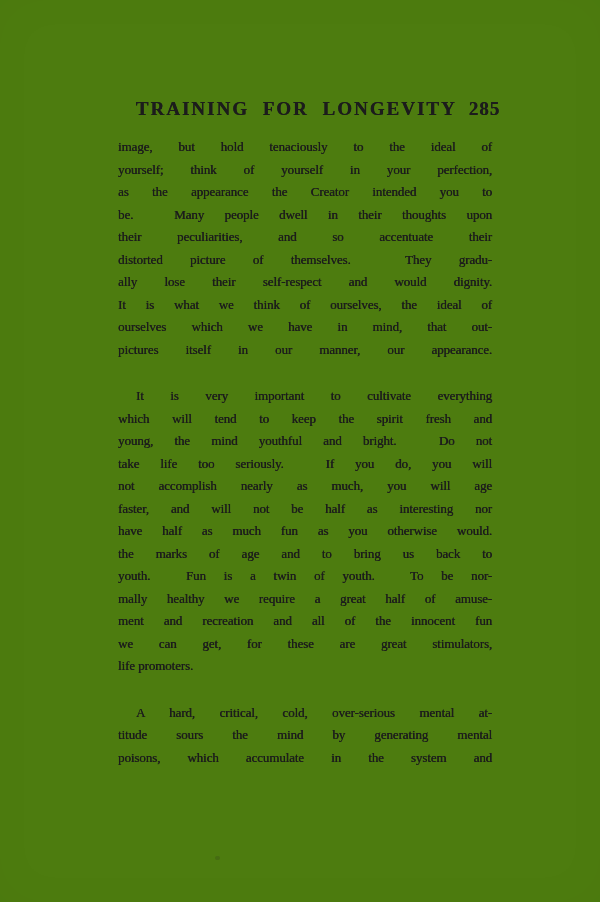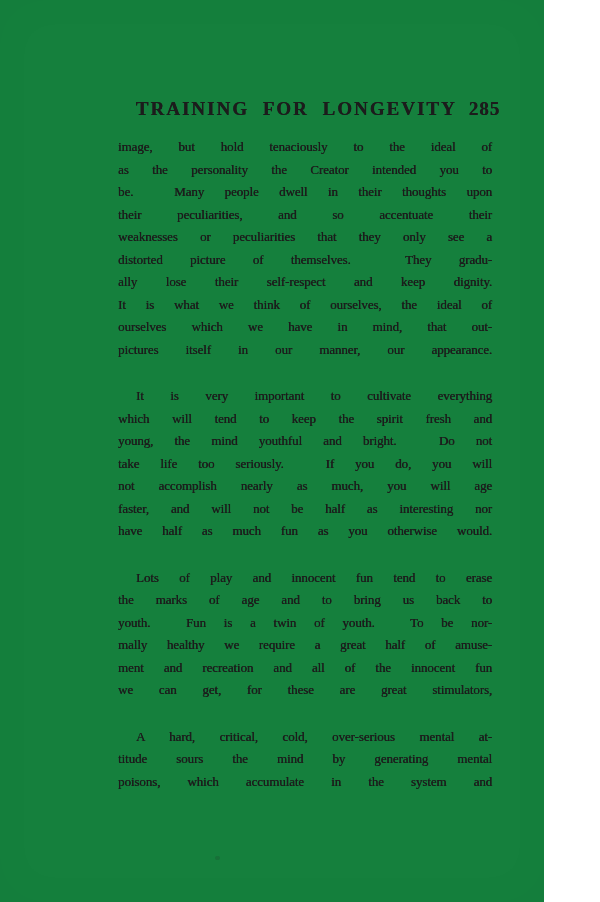--- a/index.html
+++ b/index.html
@@ -2,23 +2,23 @@
 <html><head>
 <meta charset="utf-8">
 <style>
   html, body {
     margin: 0;
     padding: 0;
     background: #ffffff;
   }
   .page {
     position: relative;
-    width: 544px;
+    width: 600px;
     height: 902px;
-    background: #15803d;
+    background: #4d7c0f;
     box-shadow: inset 0 0 50px rgba(0,0,0,0.025);
     font-family: "Liberation Serif", serif;
     color: #1c1c1c;
     overflow: hidden;
   }
   .running-header {
     position: absolute;
     top: 98px;
     left: 132px;
     width: 372px;
@@ -73,44 +73,44 @@
 
 <div class="page">
 
   <div class="running-header">
     <span>TRAINING FOR LONGEVITY</span><span class="pagenum">285</span>
   </div>
 
   <div class="textblock">
 
     <div class="line">image, but hold tenaciously to the ideal of</div>
-    <div class="line">as the personality the Creator intended you to</div>
+    <div class="line">yourself; think of yourself in your perfection,</div>
+    <div class="line">as the appearance the Creator intended you to</div>
     <div class="line">be.  Many people dwell in their thoughts upon</div>
     <div class="line">their peculiarities, and so accentuate their</div>
-    <div class="line">weaknesses or peculiarities that they only see a</div>
     <div class="line">distorted picture of themselves.  They gradu-</div>
-    <div class="line">ally lose their self-respect and keep dignity.</div>
+    <div class="line">ally lose their self-respect and would dignity.</div>
     <div class="line">It is what we think of ourselves, the ideal of</div>
     <div class="line">ourselves which we have in mind, that out-</div>
     <div class="line">pictures itself in our manner, our appearance.</div>
 
     <div class="line ind">It is very important to cultivate everything</div>
     <div class="line">which will tend to keep the spirit fresh and</div>
     <div class="line">young, the mind youthful and bright.  Do not</div>
     <div class="line">take life too seriously.  If you do, you will</div>
     <div class="line">not accomplish nearly as much, you will age</div>
     <div class="line">faster, and will not be half as interesting nor</div>
     <div class="line">have half as much fun as you otherwise would.</div>
 
-    <div class="line ind">Lots of play and innocent fun tend to erase</div>
     <div class="line">the marks of age and to bring us back to</div>
     <div class="line">youth.  Fun is a twin of youth.  To be nor-</div>
     <div class="line">mally healthy we require a great half of amuse-</div>
     <div class="line">ment and recreation and all of the innocent fun</div>
     <div class="line">we can get, for these are great stimulators,</div>
+    <div class="line ll">life promoters.</div>
 
     <div class="line ind">A hard, critical, cold, over-serious mental at-</div>
     <div class="line">titude sours the mind by generating mental</div>
     <div class="line">poisons, which accumulate in the system and</div>
   </div>
 
   <div class="speckle"></div>
 
 </div>
 

